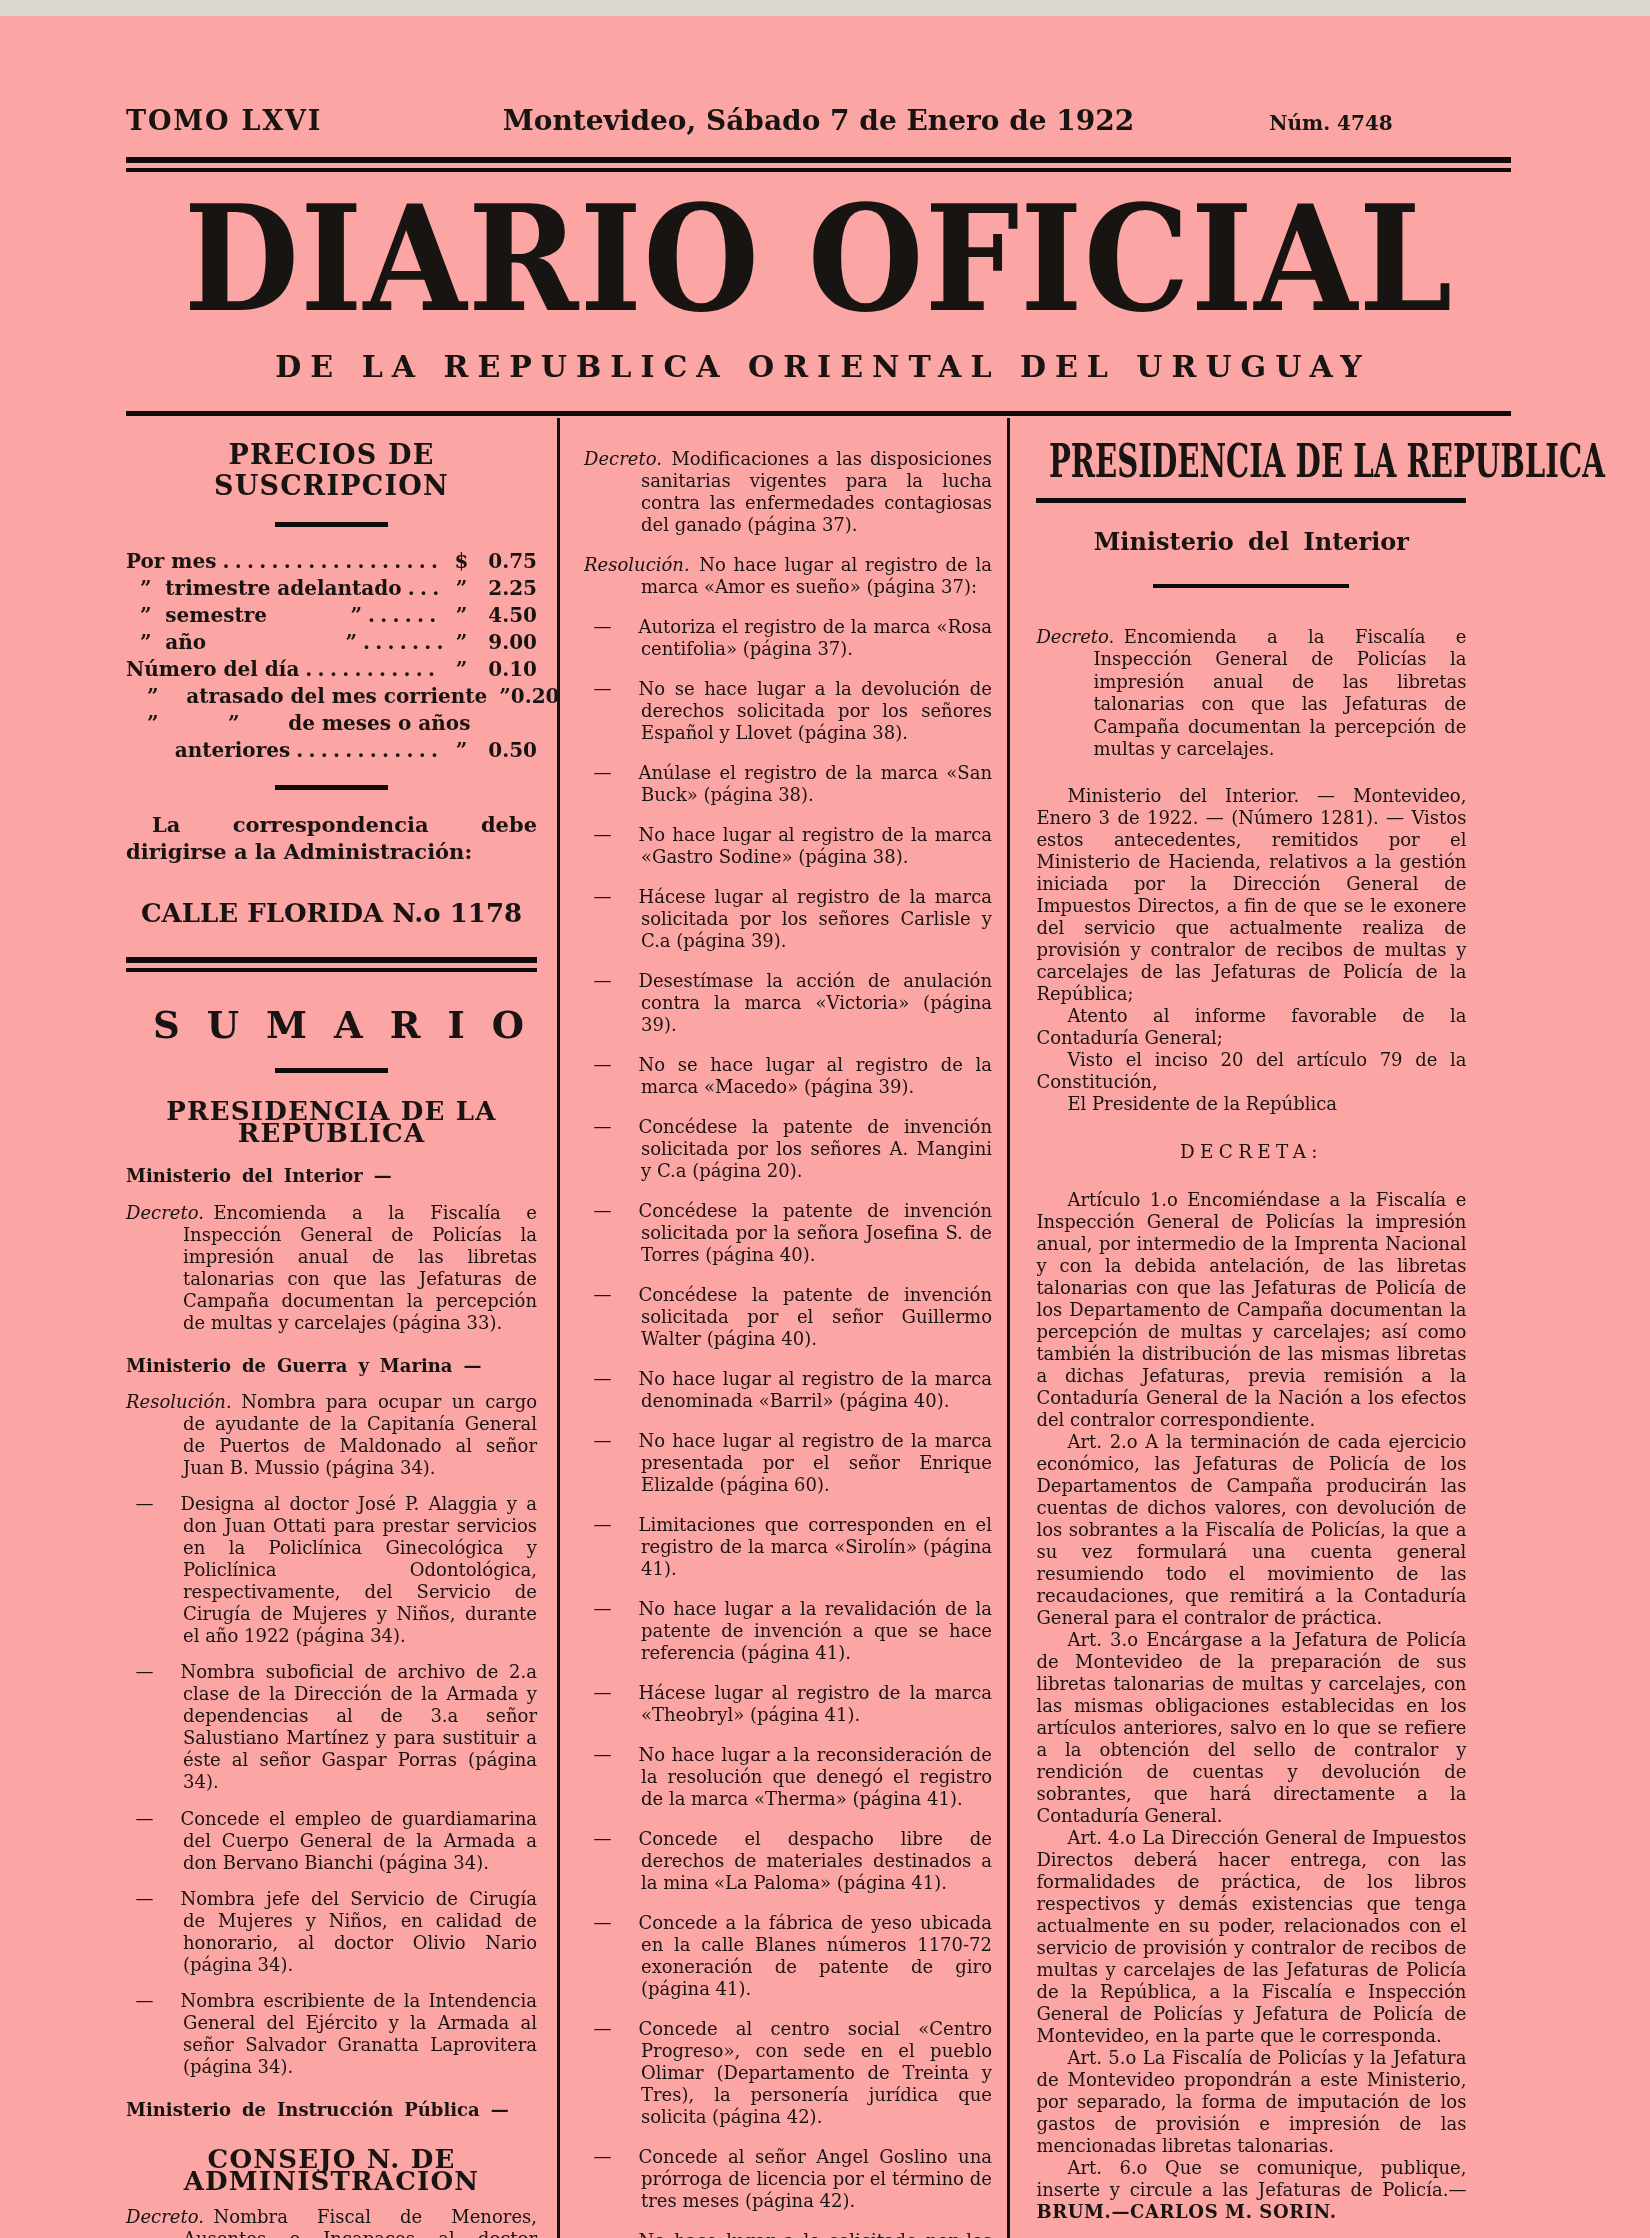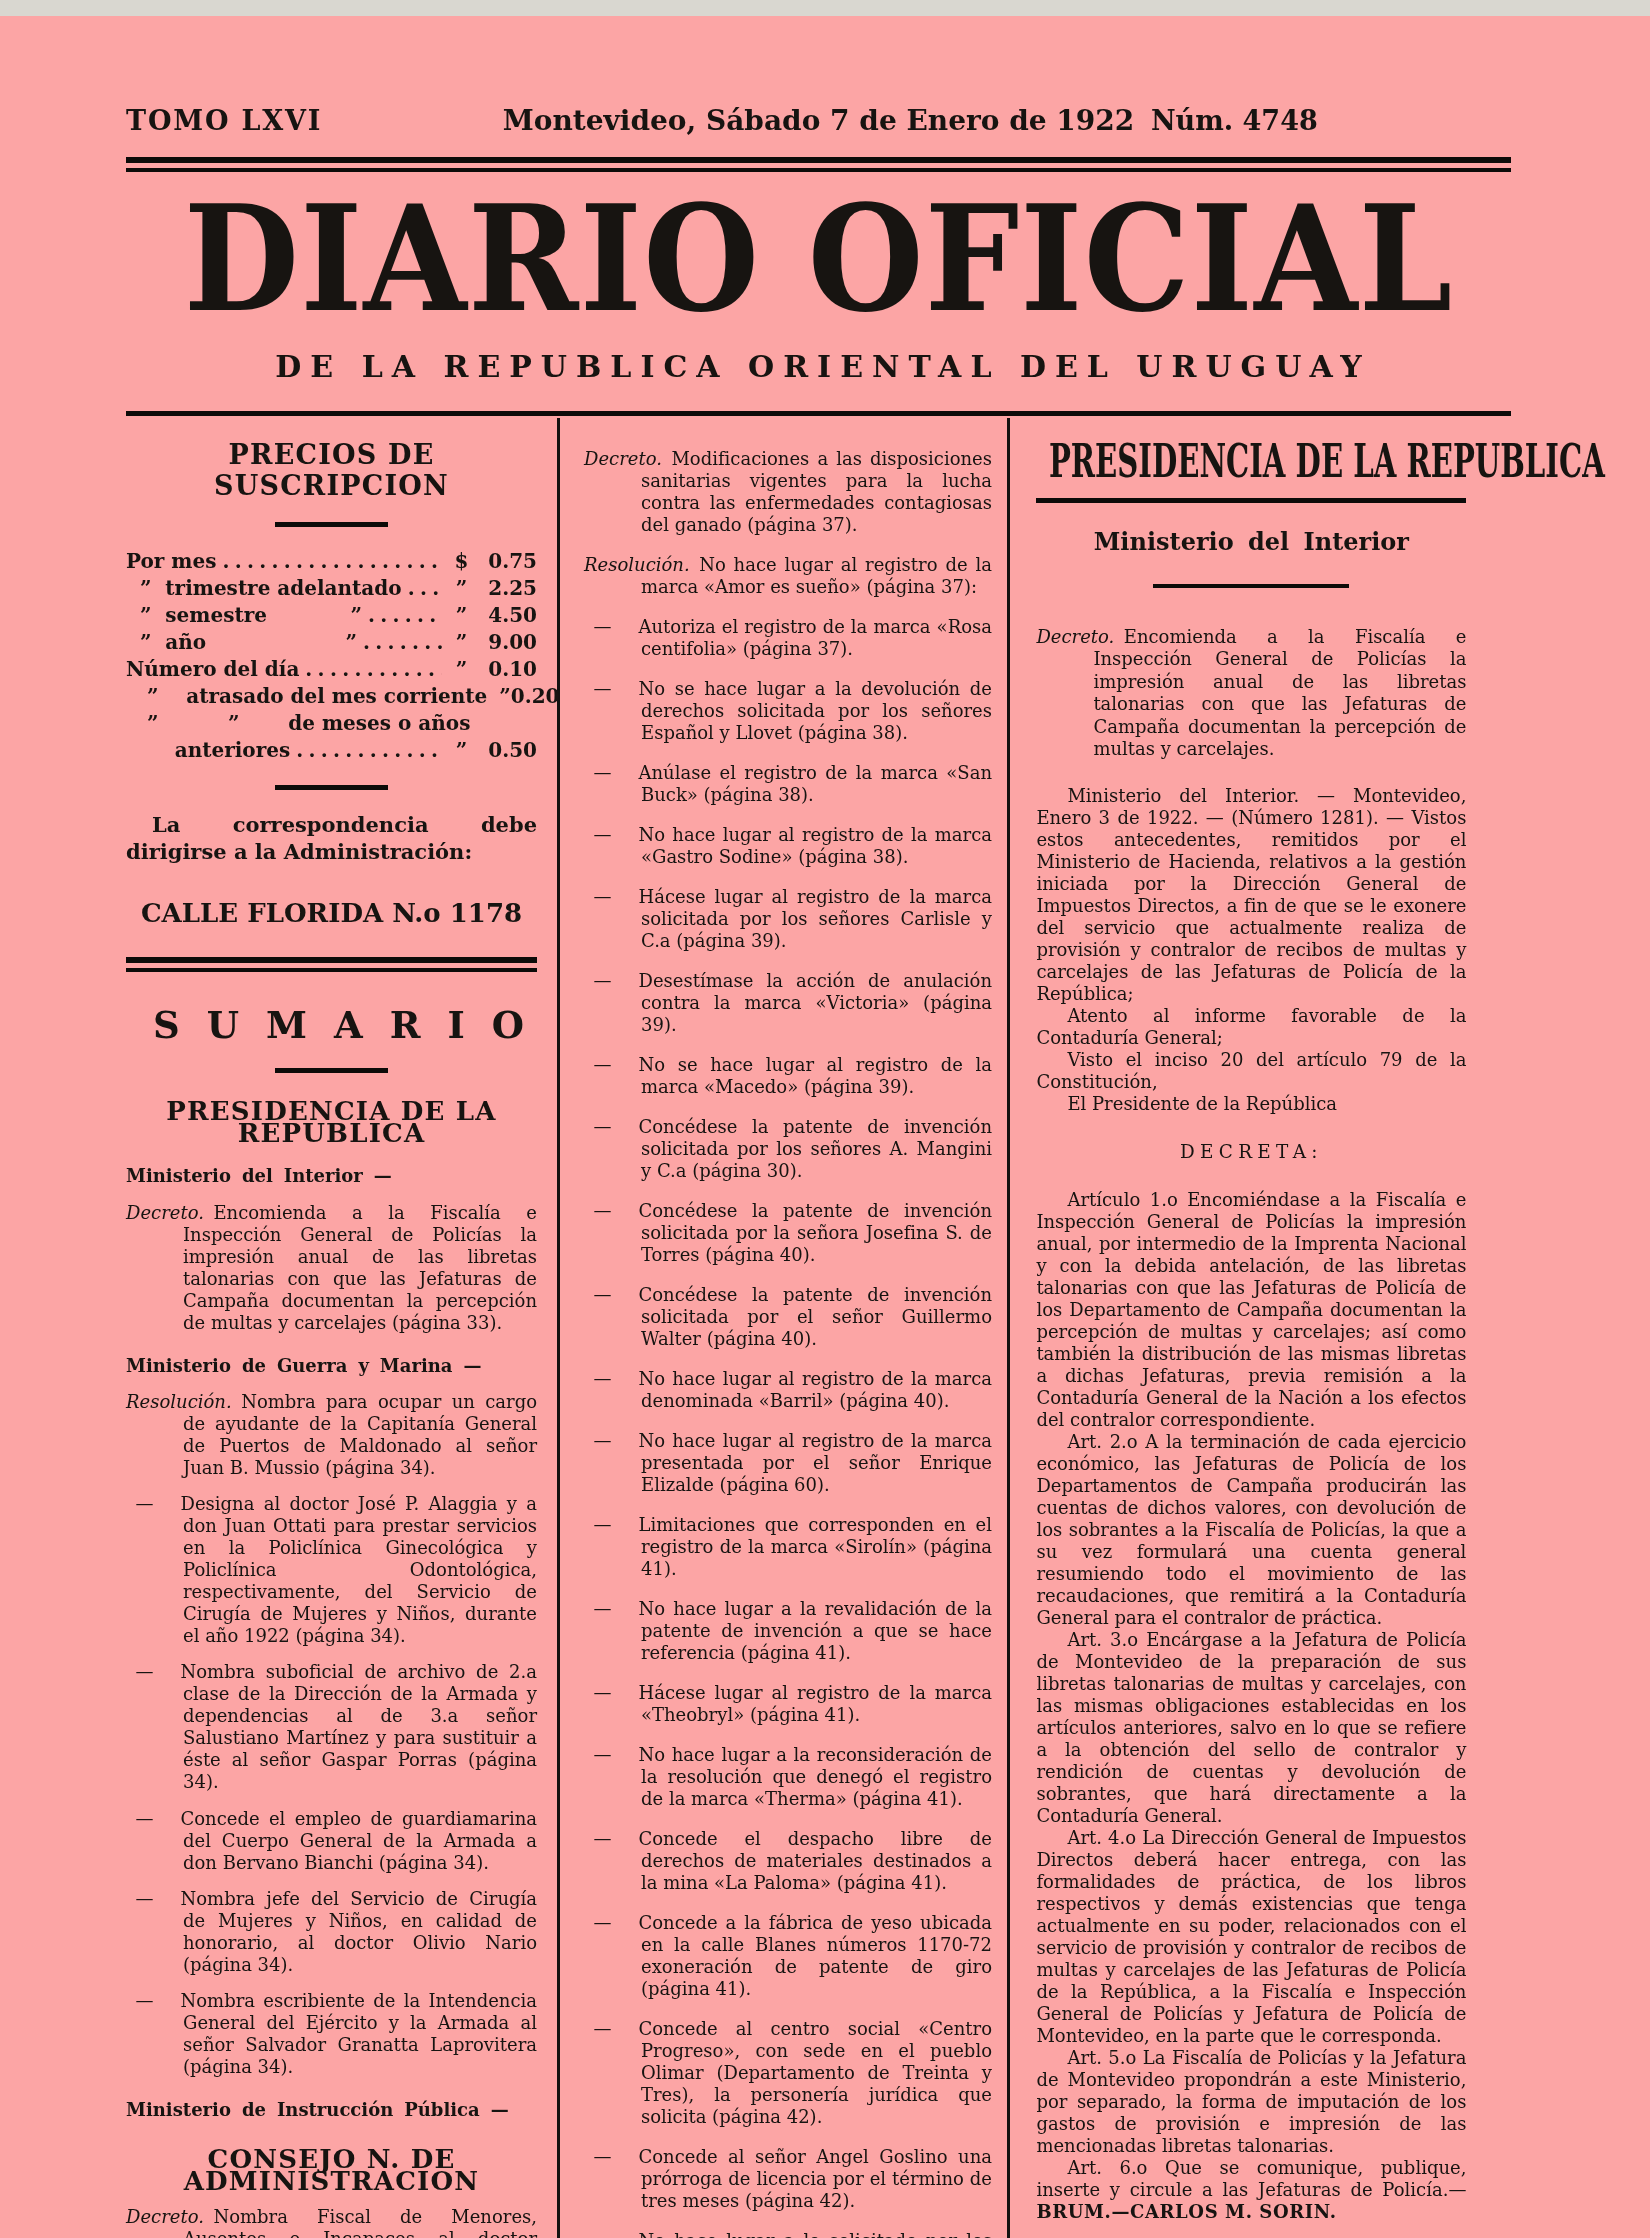--- a/index.html
+++ b/index.html
@@ -8,21 +8,21 @@
     position:relative; width:1651px; height:2239px; margin:16px auto;
     background:#fca5a5; color:#171411; overflow:hidden;
     font-family:"DejaVu Serif","Liberation Serif",serif;
   }
   .content { position:absolute; left:126px; top:88px; width:1385px; }
 
   
   .topline { display:flex; align-items:baseline; font-weight:bold; }
   .topline .vol    { width:26%; text-align:left;  font-size:27px; letter-spacing:1.8px; }
   .topline .dateln { width:48%; text-align:center; font-size:28px; }
-  .topline .num    { width:26%; text-align:left; font-size:27px; }
+  .topline .num    { width:26%; text-align:center; font-size:20px; }
   .rule2 { height:5.3px; border-top:6px solid #0c0b09; border-bottom:4.7px solid #0c0b09; margin-top:20px; }
 
   
   .mast-title {
     margin:20px 0 0; text-align:center; font-weight:bold; font-size:133px; line-height:1;
     letter-spacing:1.2px; white-space:nowrap; transform:scaleY(1.1); transform-origin:center;
   }
   .mast-sub {
     margin-top:24px; text-align:center; font-weight:bold; font-size:30px;
     letter-spacing:9px; text-indent:9px; white-space:nowrap;
@@ -218,21 +218,21 @@
           <div class="sblock k-dash">
             <span class="lead">—</span><span class="btext">Hácese lugar al registro de la marca solicitada por los señores Carlisle y C.a (página 39).</span>
           </div>
           <div class="sblock k-dash">
             <span class="lead">—</span><span class="btext">Desestímase la acción de anulación contra la marca «Victoria» (página 39).</span>
           </div>
           <div class="sblock k-dash">
             <span class="lead">—</span><span class="btext">No se hace lugar al registro de la marca «Macedo» (página 39).</span>
           </div>
           <div class="sblock k-dash">
-            <span class="lead">—</span><span class="btext">Concédese la patente de invención solicitada por los señores A. Mangini y C.a (página 30).</span>
+            <span class="lead">—</span><span class="btext">Concédese la patente de invención solicitada por los señores A. Mangini y C.a (página 20).</span>
           </div>
           <div class="sblock k-dash">
             <span class="lead">—</span><span class="btext">Concédese la patente de invención solicitada por la señora Josefina S. de Torres (página 40).</span>
           </div>
           <div class="sblock k-dash">
             <span class="lead">—</span><span class="btext">Concédese la patente de invención solicitada por el señor Guillermo Walter (página 40).</span>
           </div>
           <div class="sblock k-dash">
             <span class="lead">—</span><span class="btext">No hace lugar al registro de la marca denominada «Barril» (página 40).</span>
           </div>

